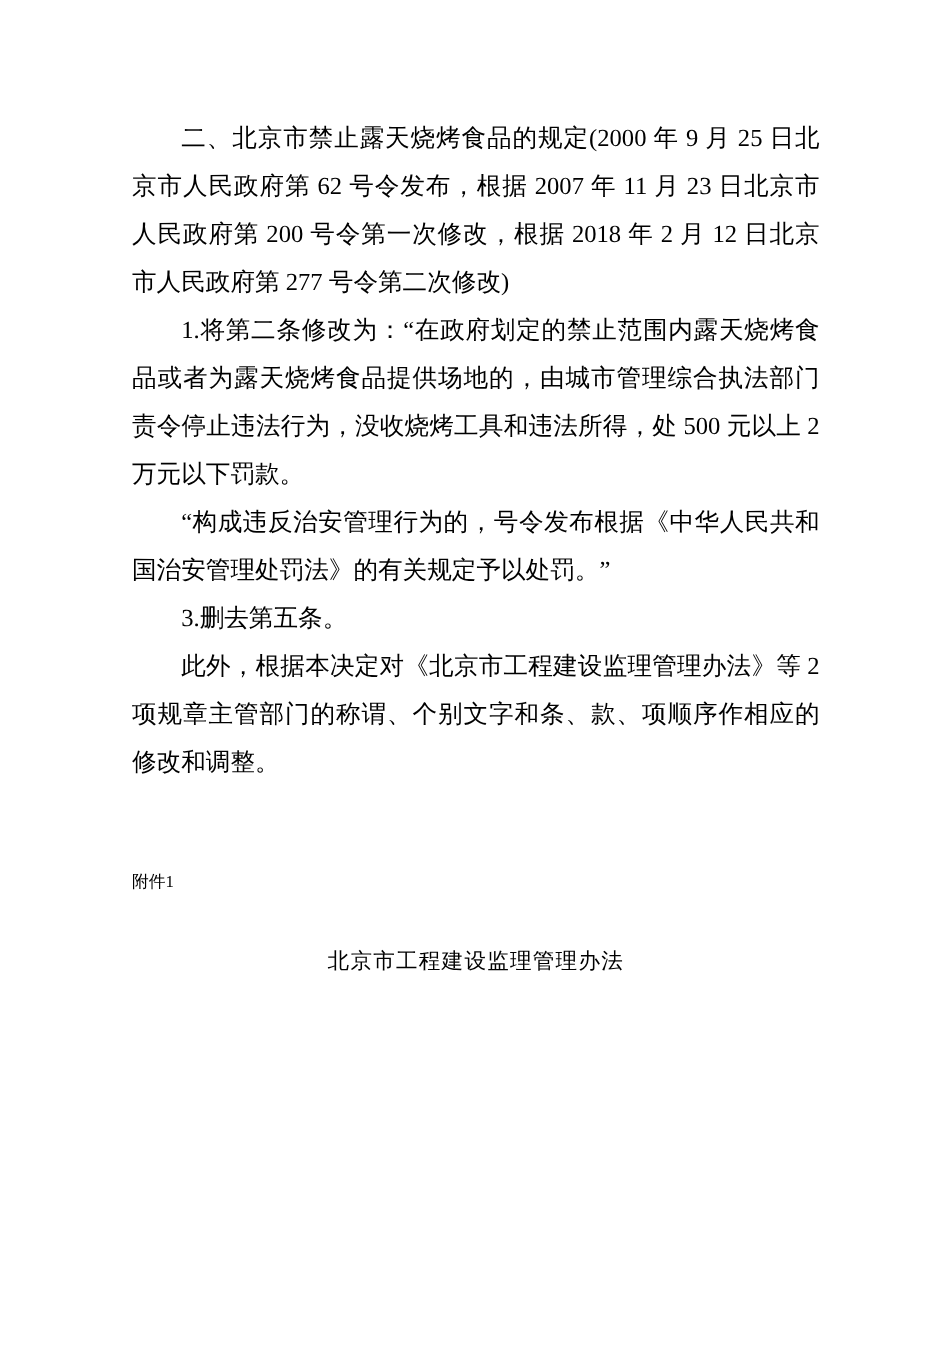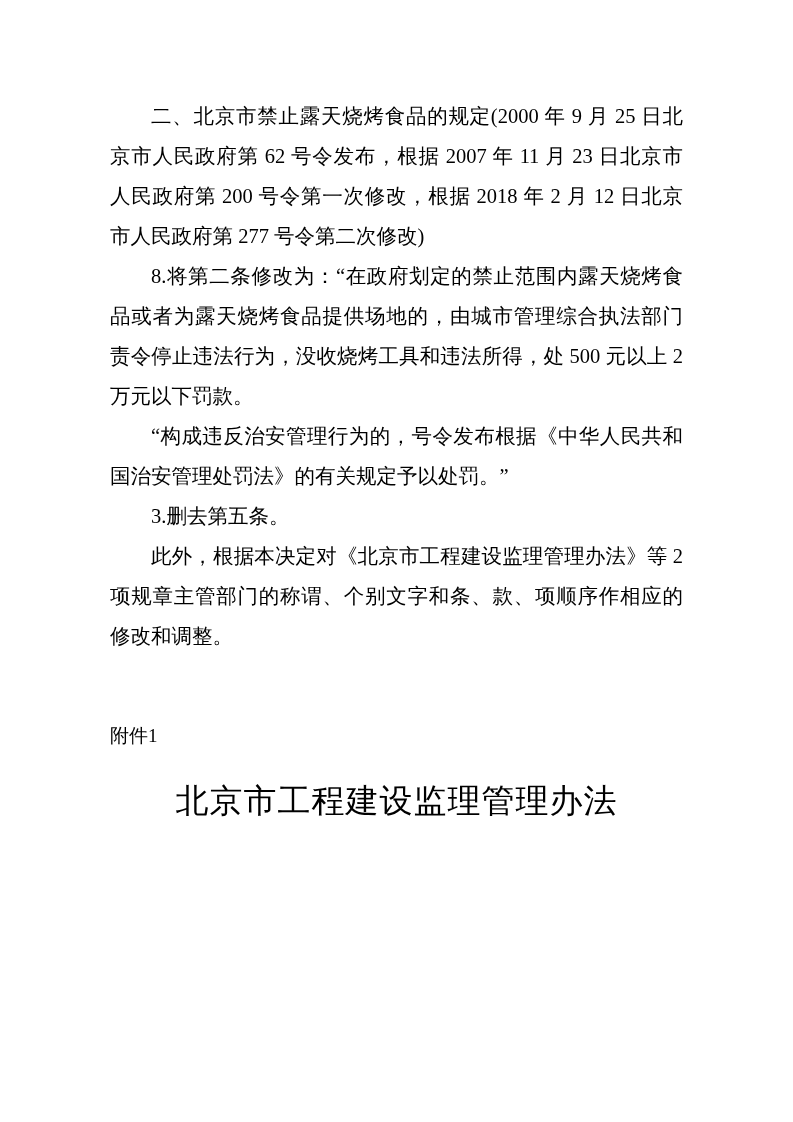--- a/index.html
+++ b/index.html
@@ -30,28 +30,28 @@
   }
   .para {
     margin: 0;
     text-indent: 2em;
     text-align: justify;
     text-justify: inter-ideograph;
   }
   .attachment-label {
     margin: 0;
     text-indent: 0;
-    font-size: 19px;
+    font-size: 14px;
     line-height: 40px;
   }
   .doc-title {
     margin: 0;
     text-align: center;
     text-indent: 0;
-    font-size: 33px;
+    font-size: 18px;
     line-height: 46px;
     font-weight: normal;
     letter-spacing: 1px;
   }
   .spacer-lg {
     height: 60px;
   }
   .spacer-md {
     height: 40px;
   }
@@ -60,21 +60,21 @@
   }
 </style>
 </head>
 <body>
 
 <div class="page">
   <div class="doc-body">
 
     <p class="para">二、北京市禁止露天烧烤食品的规定(2000 年 9 月 25 日北京市人民政府第 62 号令发布，根据 2007 年 11 月 23 日北京市人民政府第 200 号令第一次修改，根据 2018 年 2 月 12 日北京市人民政府第 277 号令第二次修改)</p>
 
-    <p class="para">8.将第二条修改为：“在政府划定的禁止范围内露天烧烤食品或者为露天烧烤食品提供场地的，由城市管理综合执法部门责令停止违法行为，没收烧烤工具和违法所得，处 500 元以上 2 万元以下罚款。</p>
+    <p class="para">1.将第二条修改为：“在政府划定的禁止范围内露天烧烤食品或者为露天烧烤食品提供场地的，由城市管理综合执法部门责令停止违法行为，没收烧烤工具和违法所得，处 500 元以上 2 万元以下罚款。</p>
 
     <p class="para">“构成违反治安管理行为的，号令发布根据《中华人民共和国治安管理处罚法》的有关规定予以处罚。”</p>
 
     <p class="para">3.删去第五条。</p>
 
     <p class="para">此外，根据本决定对《北京市工程建设监理管理办法》等 2 项规章主管部门的称谓、个别文字和条、款、项顺序作相应的修改和调整。</p>
 
 
     <div class="spacer-lg"></div>
 

